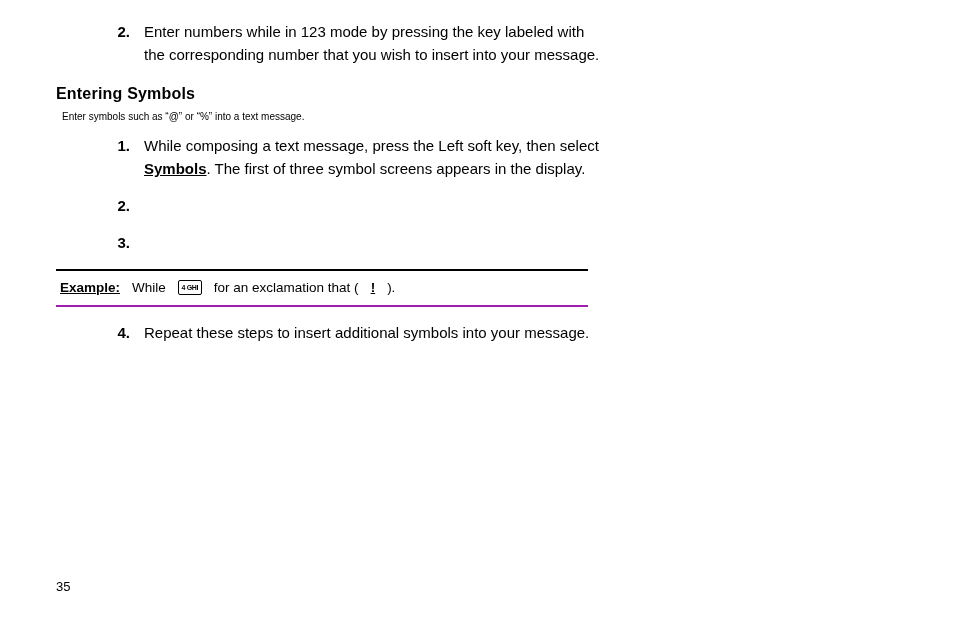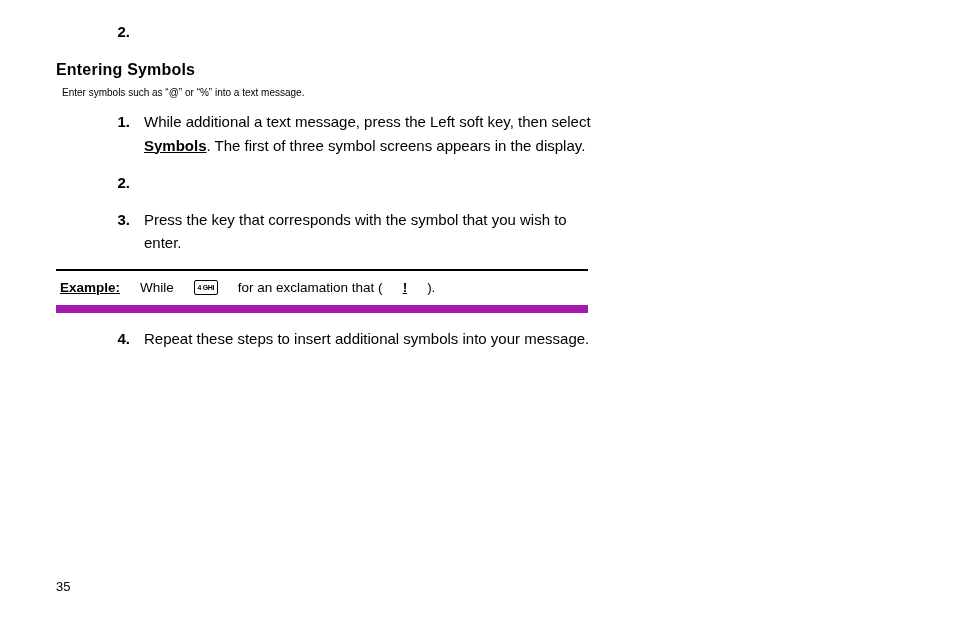--- a/index.html
+++ b/index.html
@@ -46,30 +46,30 @@
     font-size: 10px;
     margin: 0 0 10px 6px;
     line-height: 1.5;
   }
   .bold {
     font-weight: 700;
     text-decoration: underline;
   }
   .example-box {
     border-top: 2px solid #000;
-    border-bottom: 8px solid #a21caf;
+    border-bottom: 2px solid #a21caf;
     max-width: 524px;
     margin: 6px 0 14px 0;
     padding: 8px 4px;
     font-size: 13.5px;
     line-height: 1.4;
     display: flex;
     align-items: center;
     flex-wrap: wrap;
-    gap: 20px;
+    gap: 12px;
   }
   .key-icon {
     display: inline-flex;
     align-items: center;
     justify-content: center;
     border: 1px solid #000;
     border-radius: 2px;
     font-size: 7px;
     line-height: 1;
     padding: 1px 2px;
@@ -86,40 +86,40 @@
     font-size: 13px;
   }
 </style>
 </head>
 <body>
 
 <div class="page">
 
   <div class="ol-item" style="margin-left:30px;">
     <div class="ol-num">2.</div>
+    <div class="ol-body">Enter numbers while in 123 mode by pressing the key labeled with the corresponding number that you wish to insert into your message.</div>
   </div>
 
   <div class="heading">Entering Symbols</div>
 
   <div class="intro">Enter symbols such as “@” or “%” into a text message.</div>
 
   <div class="ol-item" style="margin-left:30px;">
     <div class="ol-num">1.</div>
     <div class="ol-body">
-      <span>While additional a text message, press the Left soft key, then select </span><span class="bold">Symbols</span><span>. The first of three symbol screens appears in the display.</span>
+      <span>While composing a text message, press the Left soft key, then select </span><span class="bold">Symbols</span><span>. The first of three symbol screens appears in the display.</span>
     </div>
   </div>
 
   <div class="ol-item" style="margin-left:30px;">
     <div class="ol-num">2.</div>
   </div>
 
   <div class="ol-item" style="margin-left:30px;">
     <div class="ol-num">3.</div>
-    <div class="ol-body">Press the key that corresponds with the symbol that you wish to enter.</div>
   </div>
 
   <div class="example-box">
     <span class="bold">Example:</span>
     <span>While</span>
     <span class="key-icon">4 GHI</span>
     <span>for an exclamation that (</span>
       <span class="bold">!</span>
       <span>).</span>
   </div>

